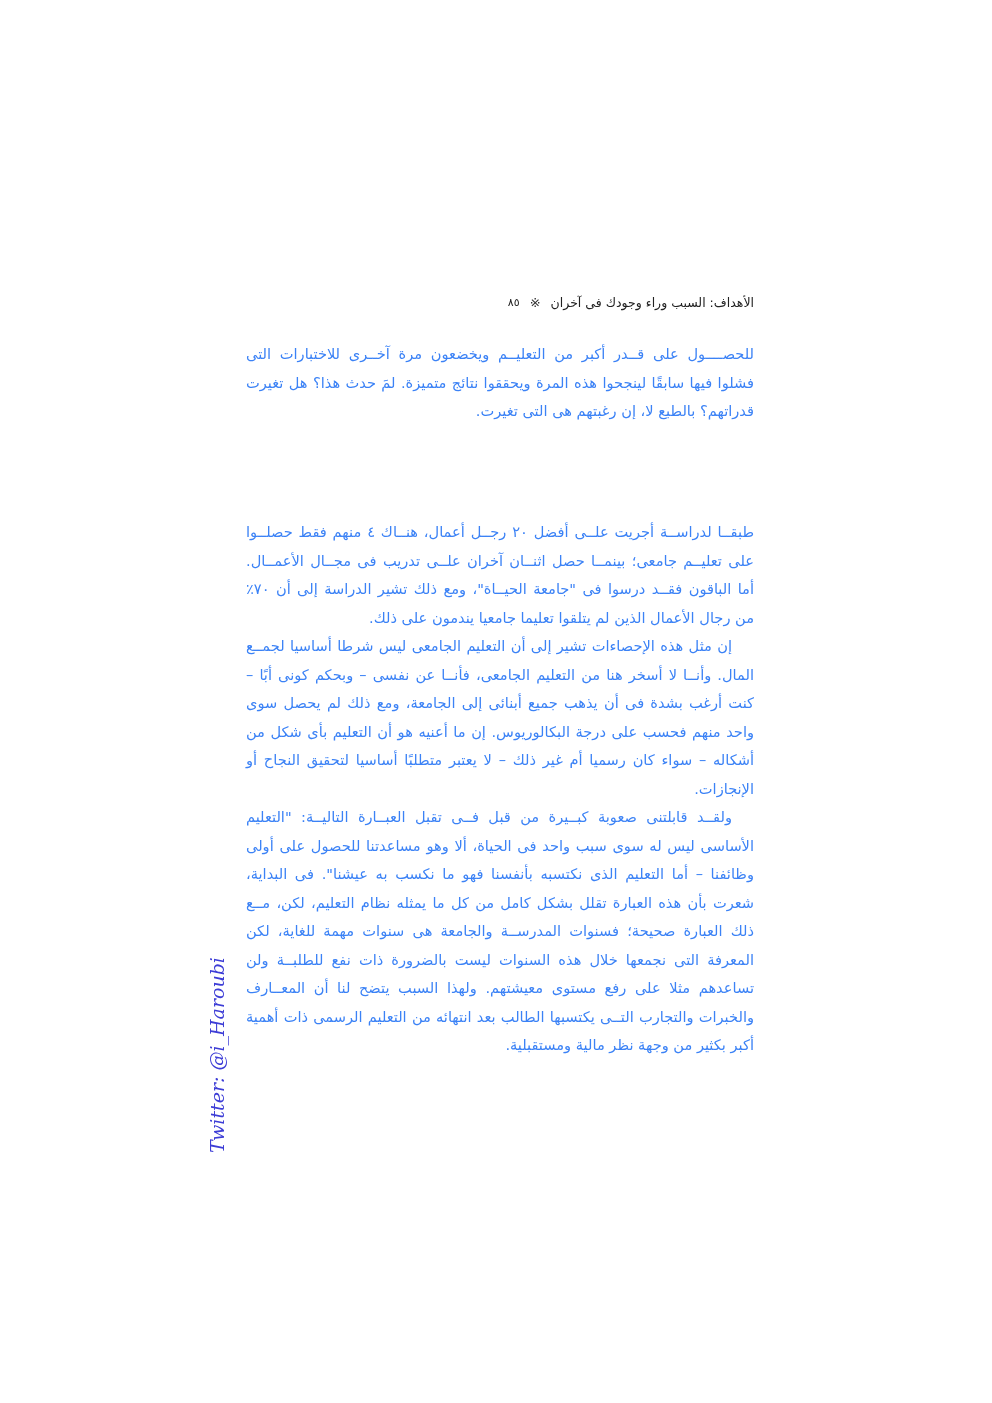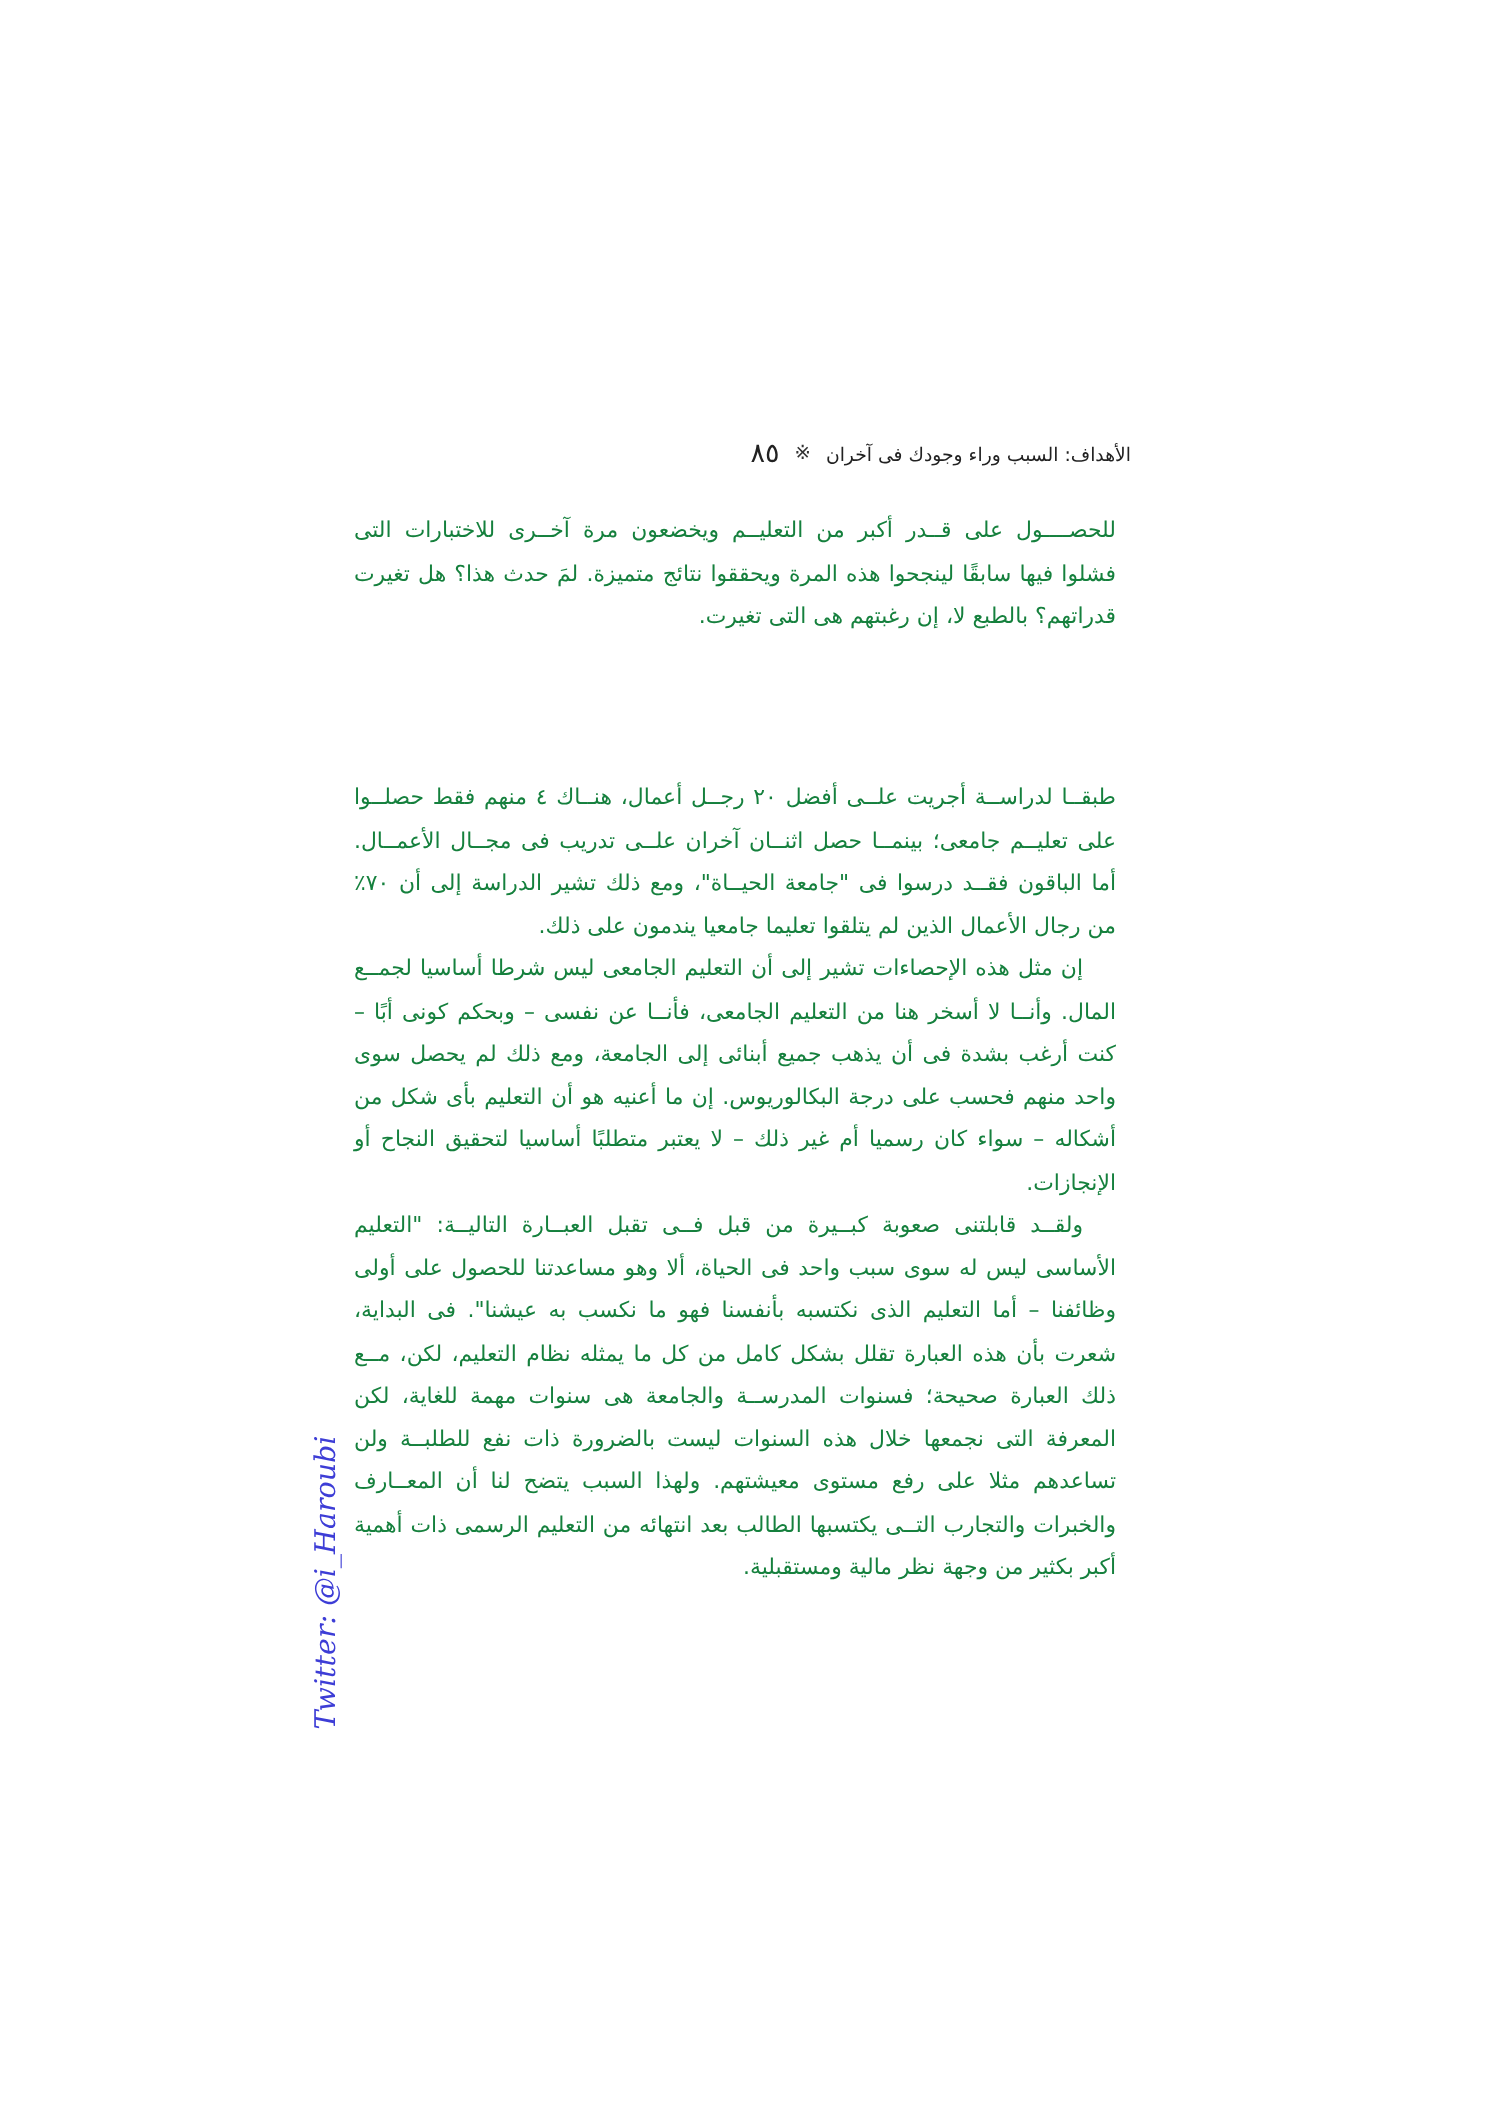--- a/index.html
+++ b/index.html
@@ -33,32 +33,32 @@
       gap: 10px;
       font-size: 12.5px;
       color: #222;
     }
     .running-header .ornament {
       font-size: 13px;
       color: #333;
       letter-spacing: 0;
     }
     .running-header .page-num {
-      font-size: 18px;
+      font-size: 11px;
     }
     .text-block {
       position: absolute;
-      left: 236px;
+      left: 246px;
       width: 508px;
       direction: rtl;
       text-align: justify;
       text-align-last: right;
       font-size: 14.6px;
       line-height: 28.5px;
-      color: #15803d;
+      color: #3b82f6;
     }
     .text-block p {
       margin: 0;
     }
     .text-block p.indent {
       text-indent: 22px;
     }
     #intro {
       top: 340px;
     }

